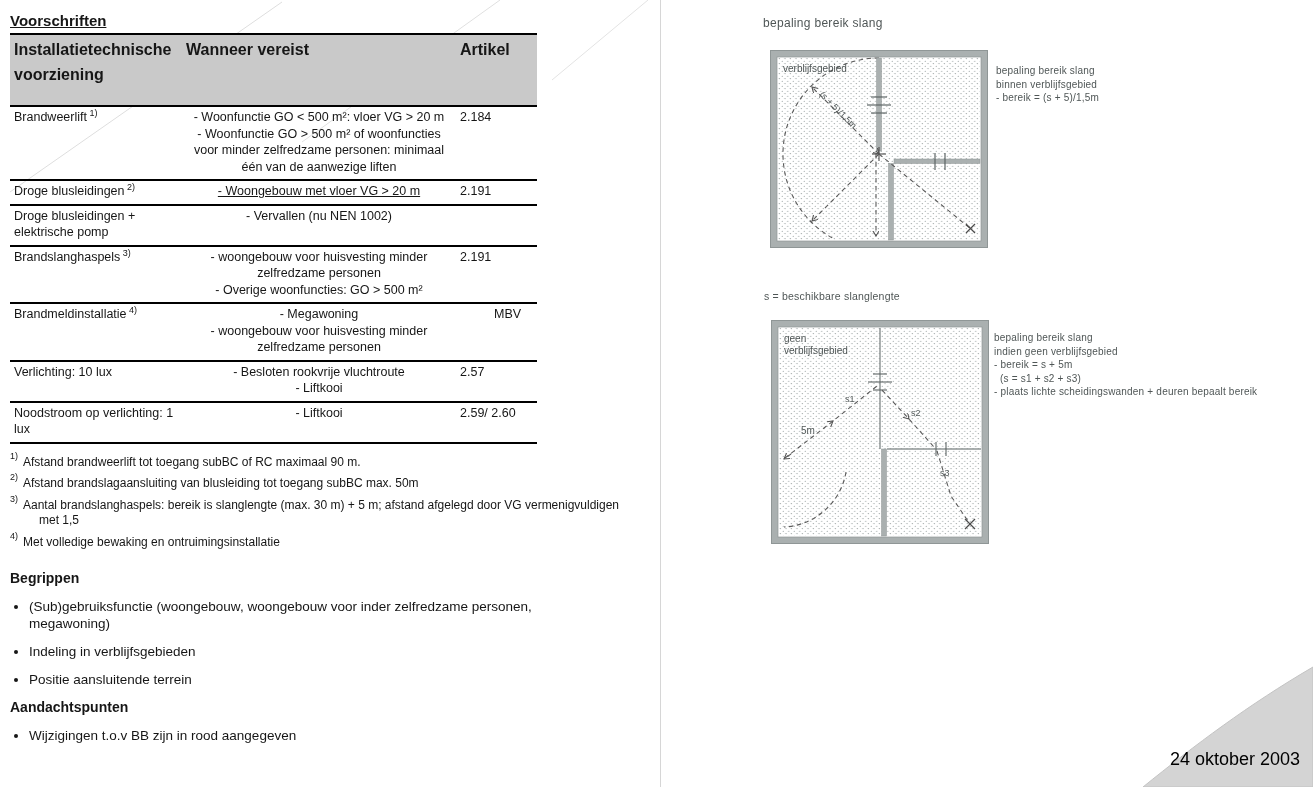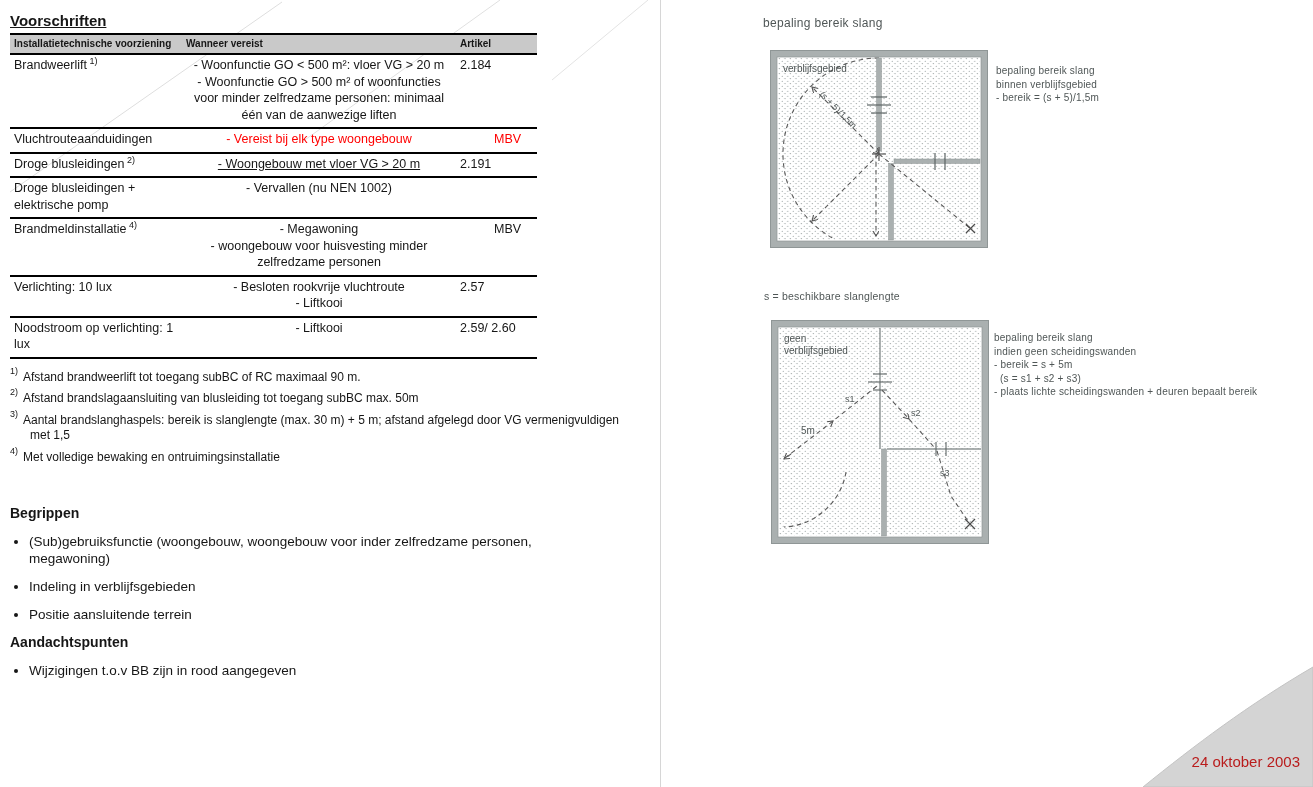--- a/index.html
+++ b/index.html
@@ -5,53 +5,53 @@
   html,body{margin:0;padding:0;background:#fff;}
   #page{position:relative;width:1313px;height:787px;background:#fff;overflow:hidden;
         font-family:"Liberation Sans",sans-serif;color:#161616;}
   .bg-svg{position:absolute;left:0;top:0;pointer-events:none;}
   .divider{position:absolute;left:660px;top:0;width:1px;height:787px;background:#d6d6d6;}
 
   
   .left-col{position:absolute;left:10px;top:12px;width:640px;}
   .doc-title{font-size:15px;font-weight:bold;text-decoration:underline;margin:0 0 4px 0;}
   table.voorschriften{border-collapse:collapse;width:527px;border-top:2px solid #000;table-layout:fixed;}
-  table.voorschriften th{background:var(--header-gray,#c9c9c9);text-align:left;font-size:10px;
-        padding:2px 4px 3px;border-bottom:2.5px solid #000;vertical-align:top;line-height:13px;}
+  table.voorschriften th{background:var(--header-gray,#c9c9c9);text-align:left;font-size:16px;
+        padding:2px 4px 18px;border-bottom:2.5px solid #000;vertical-align:top;line-height:25px;}
   table.voorschriften td{font-size:12.5px;vertical-align:top;padding:2px 4px 4px;
         border-bottom:2px solid #000;line-height:16.5px;}
   col.c1{width:172px;} col.c2{width:274px;} col.c3{width:81px;}
   td .wl{margin:0;text-align:center;}
   .red{color:var(--highlight-red,#f00);}
   .u{text-decoration:underline;}
   .mbv{padding-left:38px !important;}
   sup{font-size:9px;line-height:0;}
 
   .footnotes{margin-top:11px;font-size:12px;width:612px;line-height:15.5px;}
   .fn{position:relative;padding-left:13px;margin-bottom:6px;}
   .fn sup{position:absolute;left:0;top:1px;font-size:9px;}
-  .fn .extra{margin-left:7px;}
-
-  .begrippen{margin-top:40px;}
+  .fn .extra{margin-left:16px;}
+
+  .begrippen{margin-top:20px;}
   .sec-title{font-size:14px;font-weight:bold;margin:0 0 12px 0;}
   ul.bullets{margin:0;padding-left:19px;width:505px;list-style:disc;}
   ul.bullets li{font-size:13.5px;line-height:17px;margin-bottom:11px;}
   .aandachtspunten{}
 
   
   .r-title{position:absolute;left:763px;top:16px;font-size:12px;color:var(--annotation-gray,#4f5656);letter-spacing:.3px;}
   .diag1{position:absolute;left:770px;top:50px;}
   .diag2{position:absolute;left:771px;top:320px;}
   .annot{position:absolute;font-size:10px;color:var(--annotation-gray,#4f5656);
          line-height:13.5px;white-space:pre-wrap;letter-spacing:.2px;}
   .annot1{left:996px;top:64px;width:310px;}
   .annot2{left:994px;top:331px;width:315px;}
   .caption{position:absolute;left:764px;top:290px;font-size:10.5px;color:var(--annotation-gray,#4f5656);letter-spacing:.2px;}
   .swoosh{position:absolute;right:0;bottom:0;}
-  .date{position:absolute;right:13px;bottom:17px;font-size:15px;color:#b91c1c;}
+  .date{position:absolute;right:13px;bottom:17px;font-size:18px;color:#000000;}
   svg text{font-family:"Liberation Sans",sans-serif;}
 </style>
 </head>
 <body>
 
 <div id="page">
 
   <svg class="bg-svg" width="1313" height="787">
     <line x1="282" y1="2" x2="10" y2="192" stroke="#dedede" stroke-width="1"></line>
     <line x1="500" y1="0" x2="302" y2="142" stroke="#e0e0e0" stroke-width="1"></line>
@@ -79,39 +79,40 @@
       <tbody>
           <tr>
             <td>Brandweerlift<sup> 1)</sup></td>
             <td>
               <div class="wl">- Woonfunctie GO &lt; 500 m²: vloer VG &gt; 20 m</div>
               <div class="wl">- Woonfunctie GO &gt; 500 m² of woonfuncties voor minder zelfredzame personen: minimaal één van de aanwezige liften</div>
             </td>
             <td>2.184</td>
           </tr>
           <tr>
-            <td>Vluchtrouteaanduidingen</td>
-            <td>
-              <div class="wl red">- Vereist bij elk type woongebouw</div>
-            </td>
-            <td class="red mbv">MBV</td>
-          </tr>
-          <tr>
             <td>Droge blusleidingen<sup> 2)</sup></td>
             <td>
               <div class="wl u">- Woongebouw met vloer VG &gt; 20 m</div>
             </td>
             <td>2.191</td>
           </tr>
           <tr>
             <td>Droge blusleidingen + elektrische pomp</td>
             <td>
               <div class="wl">- Vervallen (nu NEN 1002)</div>
             </td>
             <td></td>
+          </tr>
+          <tr>
+            <td>Brandslanghaspels<sup> 3)</sup></td>
+            <td>
+              <div class="wl">- woongebouw voor huisvesting minder zelfredzame personen</div>
+              <div class="wl">- Overige woonfuncties: GO &gt; 500 m²</div>
+            </td>
+            <td>2.191</td>
           </tr>
           <tr>
             <td>Brandmeldinstallatie<sup> 4)</sup></td>
             <td>
               <div class="wl">- Megawoning</div>
               <div class="wl">- woongebouw voor huisvesting minder zelfredzame personen</div>
             </td>
             <td class=" mbv">MBV</td>
           </tr>
           <tr>
@@ -242,20 +243,20 @@
         <line x1="204" y1="199" x2="194" y2="209"></line>
     </g>
     <text x="13" y="22" font-size="10" fill="#4f5656">geen</text>
     <text x="13" y="34" font-size="10" fill="#4f5656">verblijfsgebied</text>
     <text x="30" y="114" font-size="10" fill="#555c5c">5m</text>
     <text x="74" y="82" font-size="9" fill="#555c5c">s1</text>
     <text x="140" y="96" font-size="9" fill="#555c5c">s2</text>
     <text x="169" y="156" font-size="9" fill="#555c5c">s3</text>
   </svg>
 
-  <div class="annot annot2"><div>bepaling bereik slang</div><div>indien geen scheidingswanden</div><div>- bereik = s + 5m</div><div>  (s = s1 + s2 + s3)</div><div>- plaats lichte scheidingswanden + deuren bepaalt bereik</div></div>
+  <div class="annot annot2"><div>bepaling bereik slang</div><div>indien geen verblijfsgebied</div><div>- bereik = s + 5m</div><div>  (s = s1 + s2 + s3)</div><div>- plaats lichte scheidingswanden + deuren bepaalt bereik</div></div>
 
   <svg class="swoosh" width="220" height="140">
     <path d="M 50 140 C 102 98, 155 58, 220 20 L 220 140 Z" fill="#d4d4d4" stroke="#c3c3c3" stroke-width="1"></path>
   </svg>
   <div class="date">24 oktober 2003</div>
 
 </div>
 
 </body></html>

